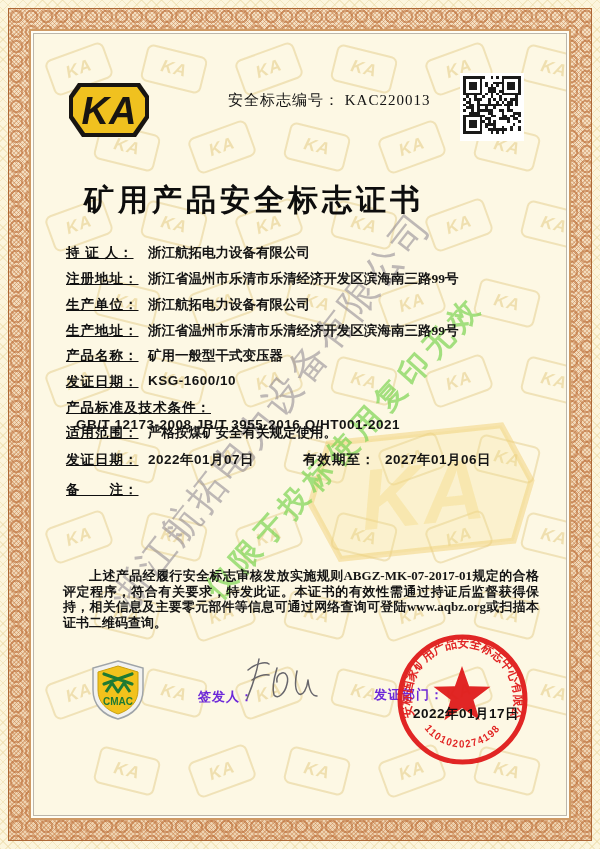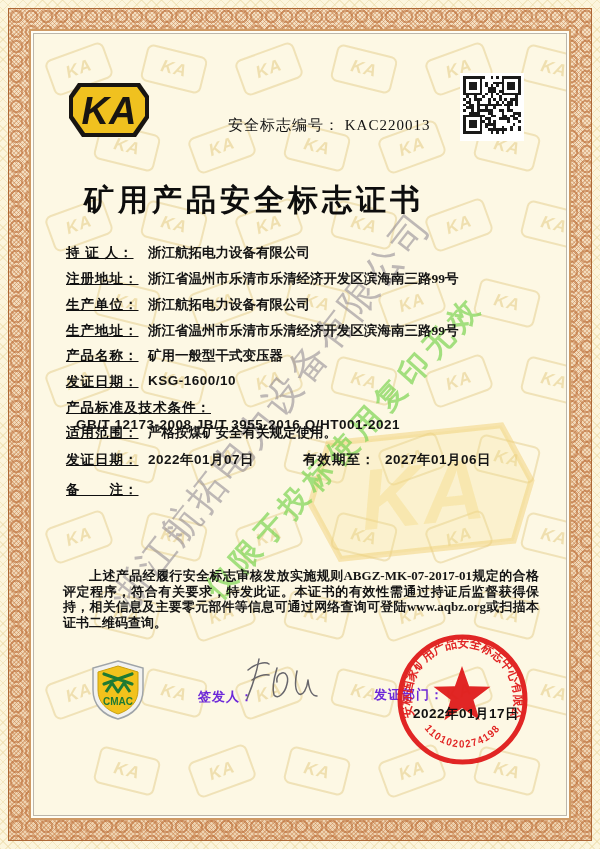--- a/index.html
+++ b/index.html
@@ -36,21 +36,21 @@
   .wm{position:absolute; transform-origin:0 50%; white-space:nowrap; font-family:"Liberation Serif",serif;}
   .wm-gray{
     left:86px; top:545px; transform:rotate(-52deg);
     font-size:38px; letter-spacing:3px; color:rgba(148,141,150,.60);
   }
   .wm-green{
     left:178px; top:540px; transform:rotate(-48deg);
     font-size:30px; letter-spacing:6px; font-weight:600; color:rgba(128,214,86,.72);
   }
   .content{position:absolute; inset:0; z-index:3;}
-  .hdr-line{position:absolute; left:228px; top:116px; font-family:"Liberation Serif",serif;
+  .hdr-line{position:absolute; left:228px; top:91px; font-family:"Liberation Serif",serif;
     font-size:15px; color:#141414; letter-spacing:1px;}
   .ka-logo{position:absolute; left:66px; top:80px;}
   .qr{position:absolute; left:460px; top:73px; background:#fff; padding:3px;}
   .title{
     position:absolute; left:0; top:180px; width:508px; text-align:center;
     font-family:"Liberation Serif",serif; font-weight:700; font-size:30px;
     letter-spacing:4px; color:#0d0d0d;
   }
   .frow{position:absolute; left:66px; width:486px; font-size:13.5px; color:#141414;}
   .flabel{font-weight:700; letter-spacing:1px; color:#101010;text-decoration:underline;}

